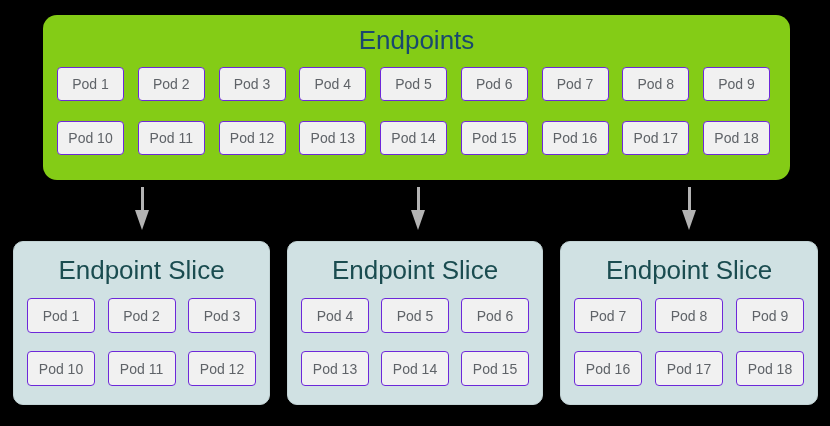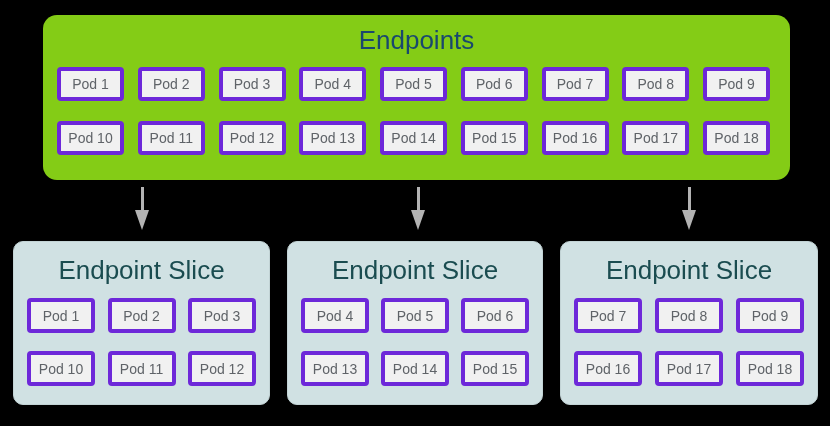--- a/index.html
+++ b/index.html
@@ -45,21 +45,21 @@
   }
   .ep-row { left: 14px; right: 20px; }
   .ep-row1 { top: 52px; }
   .ep-row2 { top: 106px; }
 
   
   .pod {
     box-sizing: border-box;
     height: 34px;
     background: #f1f1f1;
-    border: 4px solid #6d28d9;
+    border: 1px solid #6d28d9;
     border-radius: 4px;
     color: #5f6368;
     font-size: 14px;
     display: flex;
     align-items: center;
     justify-content: center;
     white-space: nowrap;
   }
   .ep-row .pod { width: 67px; }
 

